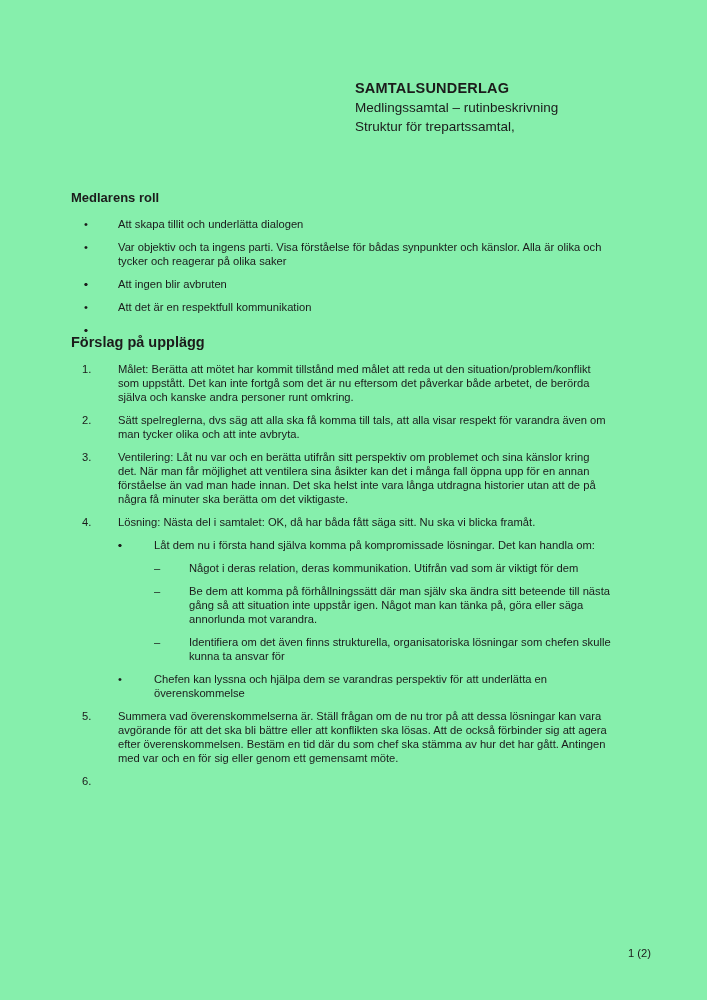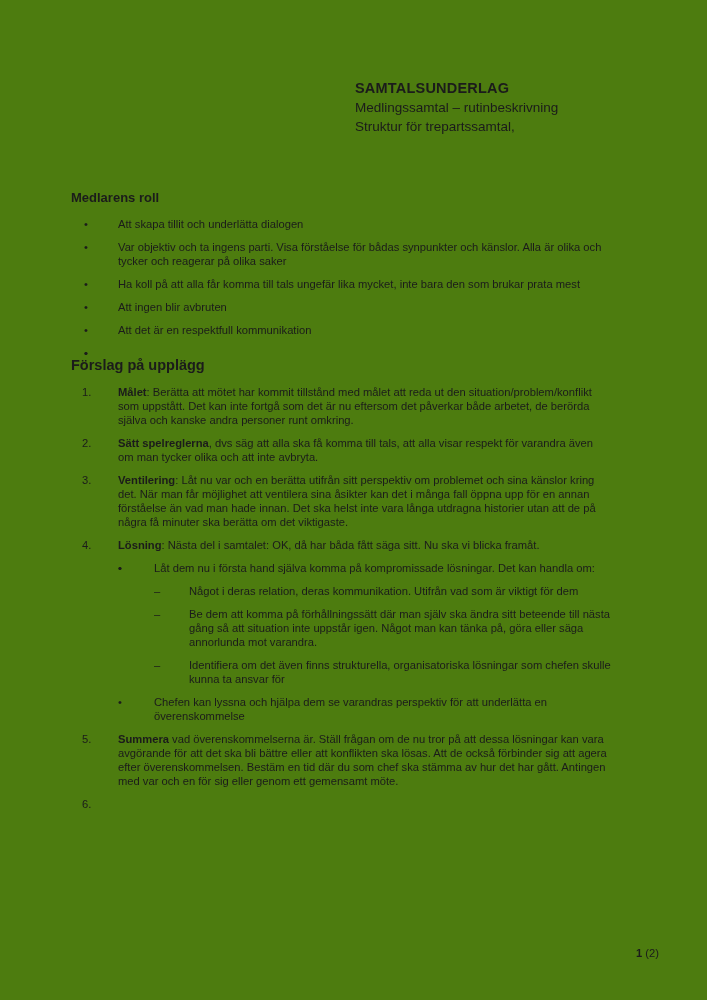--- a/index.html
+++ b/index.html
@@ -1,20 +1,20 @@
 <!DOCTYPE html>
 <html lang="sv"><head>
 <meta charset="utf-8">
 <style>
   html, body { margin: 0; padding: 0; background: #ffffff; }
   .page {
     position: relative;
     width: 707px;
     height: 1000px;
-    background: #4d7c0f;
+    background: #86efac;
     font-family: "Liberation Sans", "DejaVu Sans", sans-serif;
     color: #1b1b1b;
     overflow: hidden;
   }
   .title-block {
     position: absolute;
     left: 355px;
     top: 78px;
     width: 320px;
   }
@@ -57,25 +57,25 @@
   .l0 .marker { left: 13px; }
   .ln { padding-left: 47px; }
   .ln .marker { left: 11px; }
   .l1 { padding-left: 83px; }
   .l1 .marker { left: 47px; }
   .l2 { padding-left: 118px; }
   .l2 .marker { left: 83px; }
   .footer {
     position: absolute;
     top: 946px;
-    right: 48px;
+    right: 56px;
     font-size: 11.2px;
     line-height: 14px;
   }
-  b { font-weight: bold; margin-top: 16px; }
+  b { font-weight: normal; margin-top: 16px; }
 </style>
 </head>
 <body>
 
 <div class="page">
 
   <div class="title-block">
     <div class="t1">SAMTALSUNDERLAG</div>
     <div class="t2">Medlingssamtal – rutinbeskrivning</div>
     <div class="t2">Struktur för trepartssamtal,</div>
@@ -88,21 +88,20 @@
     <div class="li l0">
       <span class="marker">•</span>
       <span>Att skapa tillit och underlätta dialogen</span>
     </div>
     <div class="li l0">
       <span class="marker">•</span>
       <span>Var objektiv och ta ingens parti. Visa förståelse för bådas synpunkter och känslor. Alla är olika och tycker och reagerar på olika saker</span>
     </div>
     <div class="li l0">
       <span class="marker">•</span>
-      <span>Ha koll på att alla får komma till tals ungefär lika mycket, inte bara den som brukar prata mest</span>
     </div>
     <div class="li l0">
       <span class="marker">•</span>
       <span>Att ingen blir avbruten</span>
     </div>
     <div class="li l0">
       <span class="marker">•</span>
       <span>Att det är en respektfull kommunikation</span>
     </div>
     <div class="li l0">

